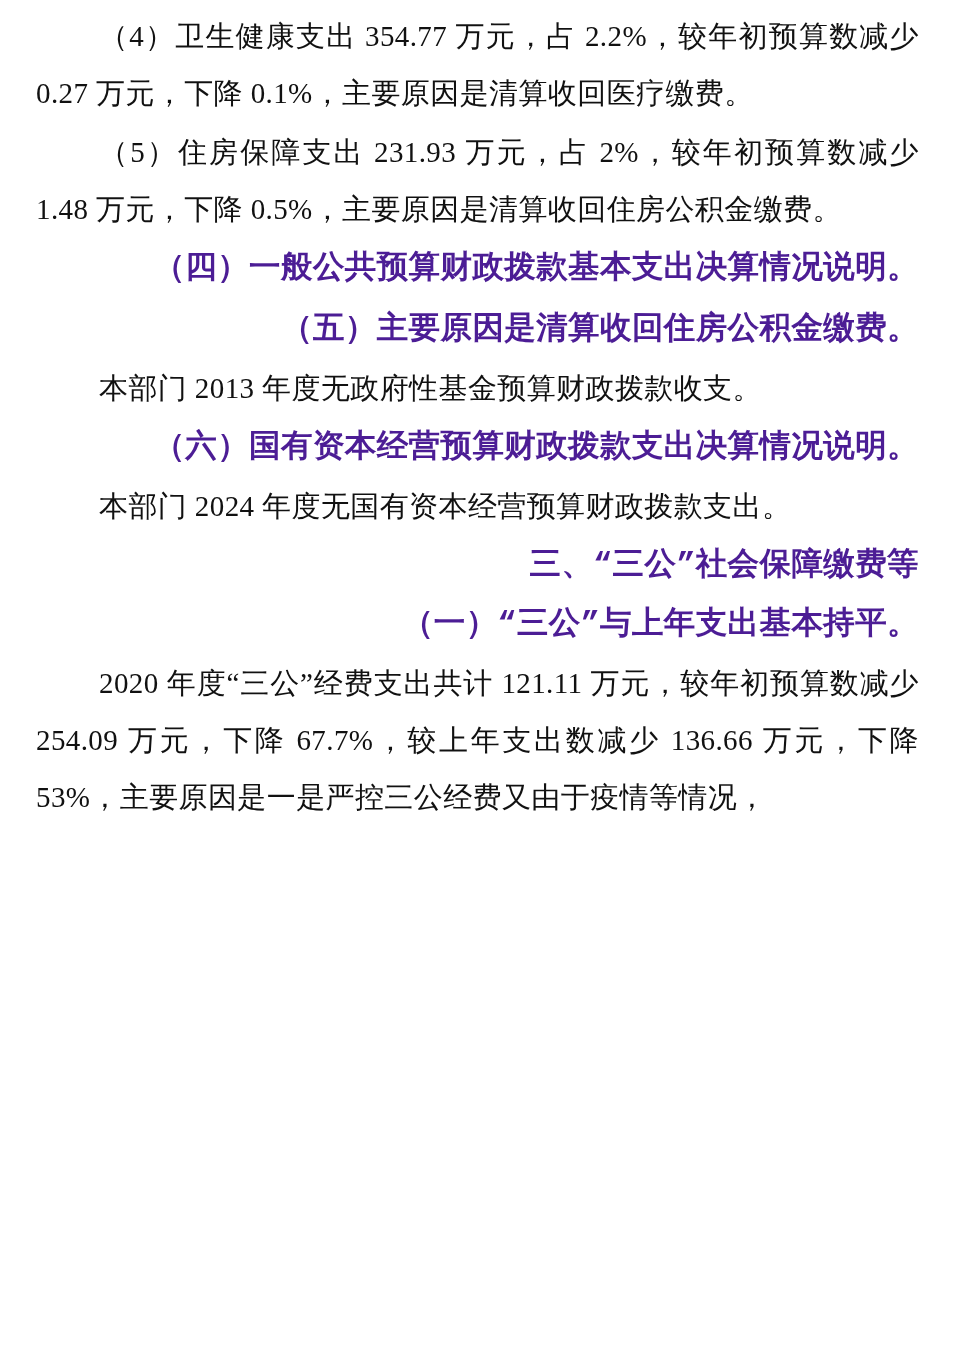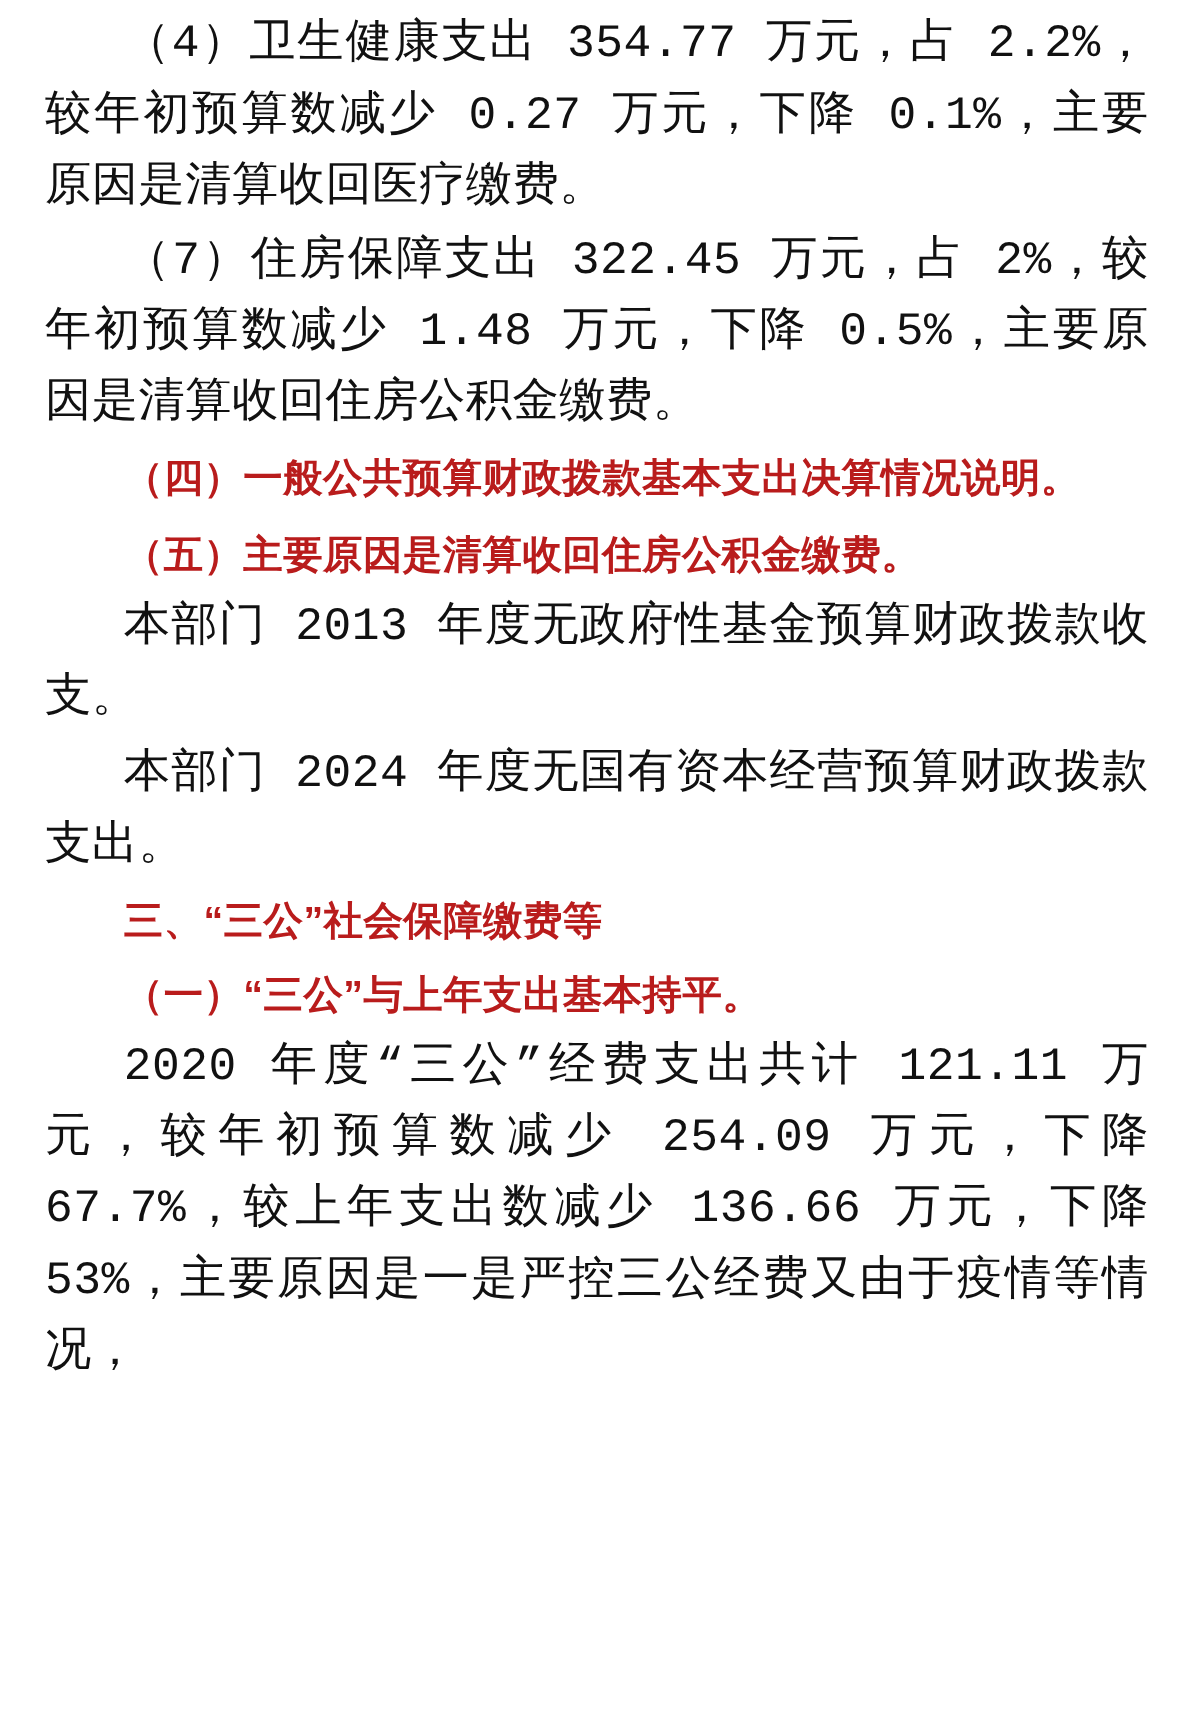--- a/index.html
+++ b/index.html
@@ -18,68 +18,70 @@
     width: 955px;
     height: 1372px;
     box-sizing: border-box;
     padding: 8px 36px 0 36px;
     overflow: hidden;
   }
   .doc-body {
     display: block;
   }
   .para {
-    font-size: 37px;
+    font-size: 29px;
     line-height: 57px;
     text-align: justify;
     text-justify: inter-ideograph;
     letter-spacing: 0.4px;
     margin: 0 0 0 0;
     font-weight: 400;
     color: #111111;
-    font-family: Liberation Mono, monospace;
+    font-family: Liberation Serif, serif;
   }
   .para.indent {
     text-indent: 63px;
   }
   .heading {
     font-size: 31.5px;
     line-height: 57px;
     text-indent: 63px;
     font-weight: bold;
     letter-spacing: 0.4px;
     margin: 0;
-    color: #b91c1c;
-    font-family: Liberation Sans, sans-serif;
+    color: #4c1d95;
+    font-family: Liberation Mono, monospace;
+    text-align: right;
   }
   .spacer-xs { height: 2px; }
 </style>
 </head>
 <body>
 
 <div class="page">
   <div class="doc-body">
 
     <p class="para indent">（4）卫生健康支出 354.77 万元，占 2.2%，较年初预算数减少 0.27 万元，下降 0.1%，主要原因是清算收回医疗缴费。</p>
     <div class="spacer-xs"></div>
 
-    <p class="para indent">（7）住房保障支出 322.45 万元，占 2%，较年初预算数减少 1.48 万元，下降 0.5%，主要原因是清算收回住房公积金缴费。</p>
+    <p class="para indent">（5）住房保障支出 231.93 万元，占 2%，较年初预算数减少 1.48 万元，下降 0.5%，主要原因是清算收回住房公积金缴费。</p>
     <div class="spacer-xs"></div>
 
     <p class="heading">（四）一般公共预算财政拨款基本支出决算情况说明。</p>
     <div class="spacer-xs"></div>
 
     <div class="spacer-xs"></div>
 
     <p class="heading">（五）主要原因是清算收回住房公积金缴费。</p>
     <div class="spacer-xs"></div>
 
     <p class="para indent">本部门 2013 年度无政府性基金预算财政拨款收支。</p>
     <div class="spacer-xs"></div>
 
+    <p class="heading">（六）国有资本经营预算财政拨款支出决算情况说明。</p>
     <div class="spacer-xs"></div>
 
     <p class="para indent">本部门 2024 年度无国有资本经营预算财政拨款支出。</p>
     <div class="spacer-xs"></div>
 
     <p class="heading">三、“三公”社会保障缴费等</p>
     <div class="spacer-xs"></div>
 
     <p class="heading">（一）“三公”与上年支出基本持平。</p>
     <div class="spacer-xs"></div>

